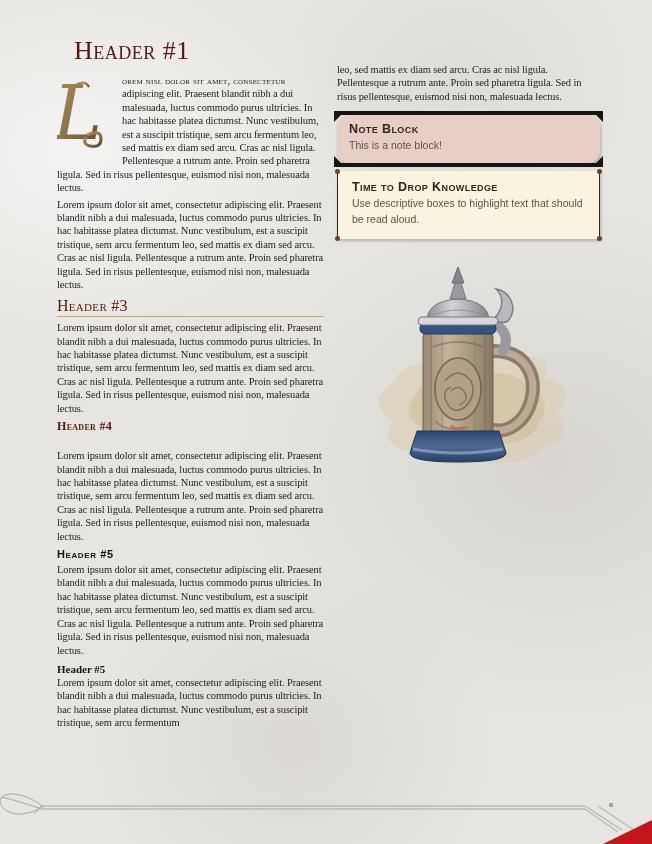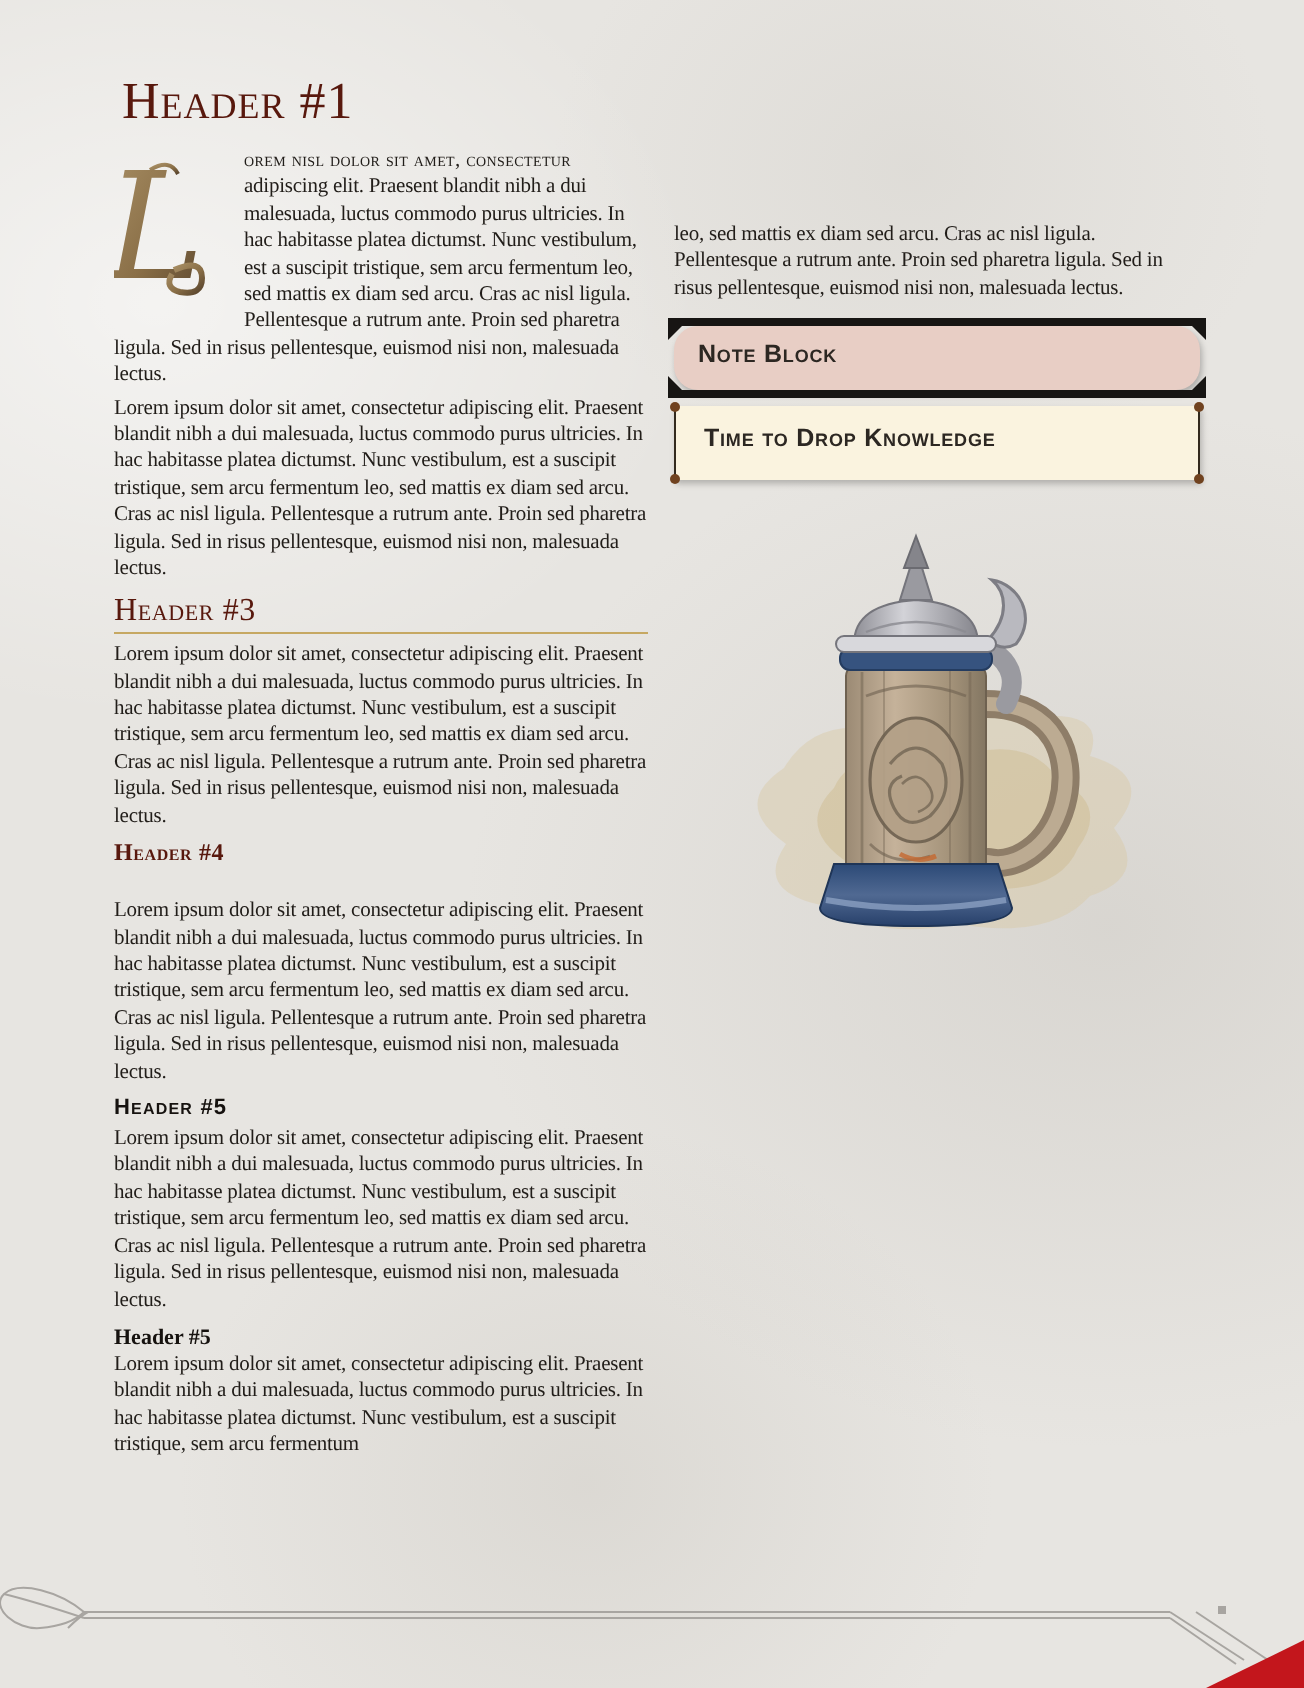--- a/index.html
+++ b/index.html
@@ -9,25 +9,25 @@
       radial-gradient(ellipse 420px 320px at 12% 18%, rgba(255,255,255,.55), rgba(255,255,255,0) 65%),
       radial-gradient(ellipse 520px 420px at 85% 55%, rgba(189,185,178,.35), rgba(189,185,178,0) 62%),
       radial-gradient(ellipse 340px 300px at 45% 88%, rgba(198,194,186,.35), rgba(198,194,186,0) 60%),
       radial-gradient(ellipse 300px 260px at 70% 10%, rgba(210,207,201,.4), rgba(210,207,201,0) 60%),
       #e7e5e1;
     font-family:"Liberation Serif", serif;
     color:#211d19;
   }
   
   .col-left{position:absolute;left:57px;top:38px;width:267px;height:772px;overflow:hidden;}
-  .col-right{position:absolute;left:337px;top:63px;width:263px;margin-top:48px;}
+  .col-right{position:absolute;left:337px;top:63px;width:263px;}
   p.body{margin:0 0 3px;font-size:10.5px;line-height:13.4px;letter-spacing:-.12px;}
   
   h1,h2,h3,h4,h5,h6{font-weight:normal;}
-  .h1{margin:0 4px 10px;font-size:26px;line-height:1;font-variant:small-caps;color:#58180d;letter-spacing:.5px;}
+  .h1{margin:0 17px 10px;font-size:26px;line-height:1;font-variant:small-caps;color:#58180d;letter-spacing:.5px;}
   .h2{margin:6px 0 3px;font-size:22px;line-height:1;font-variant:small-caps;color:#58180d;letter-spacing:.3px;}
   .h3{margin:5px 0 4px;font-size:16px;line-height:1.1;font-variant:small-caps;color:#58180d;
       border-bottom:1px solid #c6a862;padding-bottom:2px;letter-spacing:.3px;}
   .h4{margin:5px 0 16px;font-size:12px;line-height:1.1;font-variant:small-caps;font-weight:bold;color:#58180d;letter-spacing:.3px;}
   .h5{margin:5px 0 3px;font-size:11px;line-height:1.1;font-variant:small-caps;font-weight:bold;
       font-family:"Liberation Sans",sans-serif;color:#16120f;letter-spacing:.6px;}
   .h6{margin:6px 0 1px;font-size:11px;line-height:1.1;font-weight:bold;color:#16120f;}
   
   .dropcap{float:left;width:58px;height:78px;margin:3px 7px 0 0;}
   .lead-caps{font-variant:small-caps;letter-spacing:.2px;}
@@ -106,32 +106,34 @@
   <div class="col-right">
 
     <p class="body">leo, sed mattis ex diam sed arcu. Cras ac nisl ligula. Pellentesque a rutrum ante. Proin sed pharetra ligula. Sed in risus pellentesque, euismod nisi non, malesuada lectus.</p>
 
     <div class="note-block">
       <div class="note-bar top">
         <span class="tip l"></span>
         <span class="tip r"></span>
       </div>
       <p class="box-title">Note Block</p>
+      <p class="box-text">This is a note block!</p>
       <div class="note-bar bottom">
         <span class="tip l"></span>
         <span class="tip r"></span>
       </div>
     </div>
 
     <div class="desc-box">
       <span class="dot tl"></span>
       <span class="dot tr"></span>
       <span class="dot bl"></span>
       <span class="dot br"></span>
       <p class="box-title">Time to Drop Knowledge</p>
+      <p class="box-text">Use descriptive boxes to highlight text that should be read aloud.</p>
     </div>
 
     <div class="stein-wrap">
       <svg width="236" height="208" viewBox="0 0 236 208" aria-hidden="true">
         <defs>
           <linearGradient id="bodyg" x1="0" y1="0" x2="1" y2="0">
             <stop offset="0" stop-color="#9b8a74"></stop>
             <stop offset=".35" stop-color="#c5b29a"></stop>
             <stop offset=".75" stop-color="#a39279"></stop>
             <stop offset="1" stop-color="#837662"></stop>

